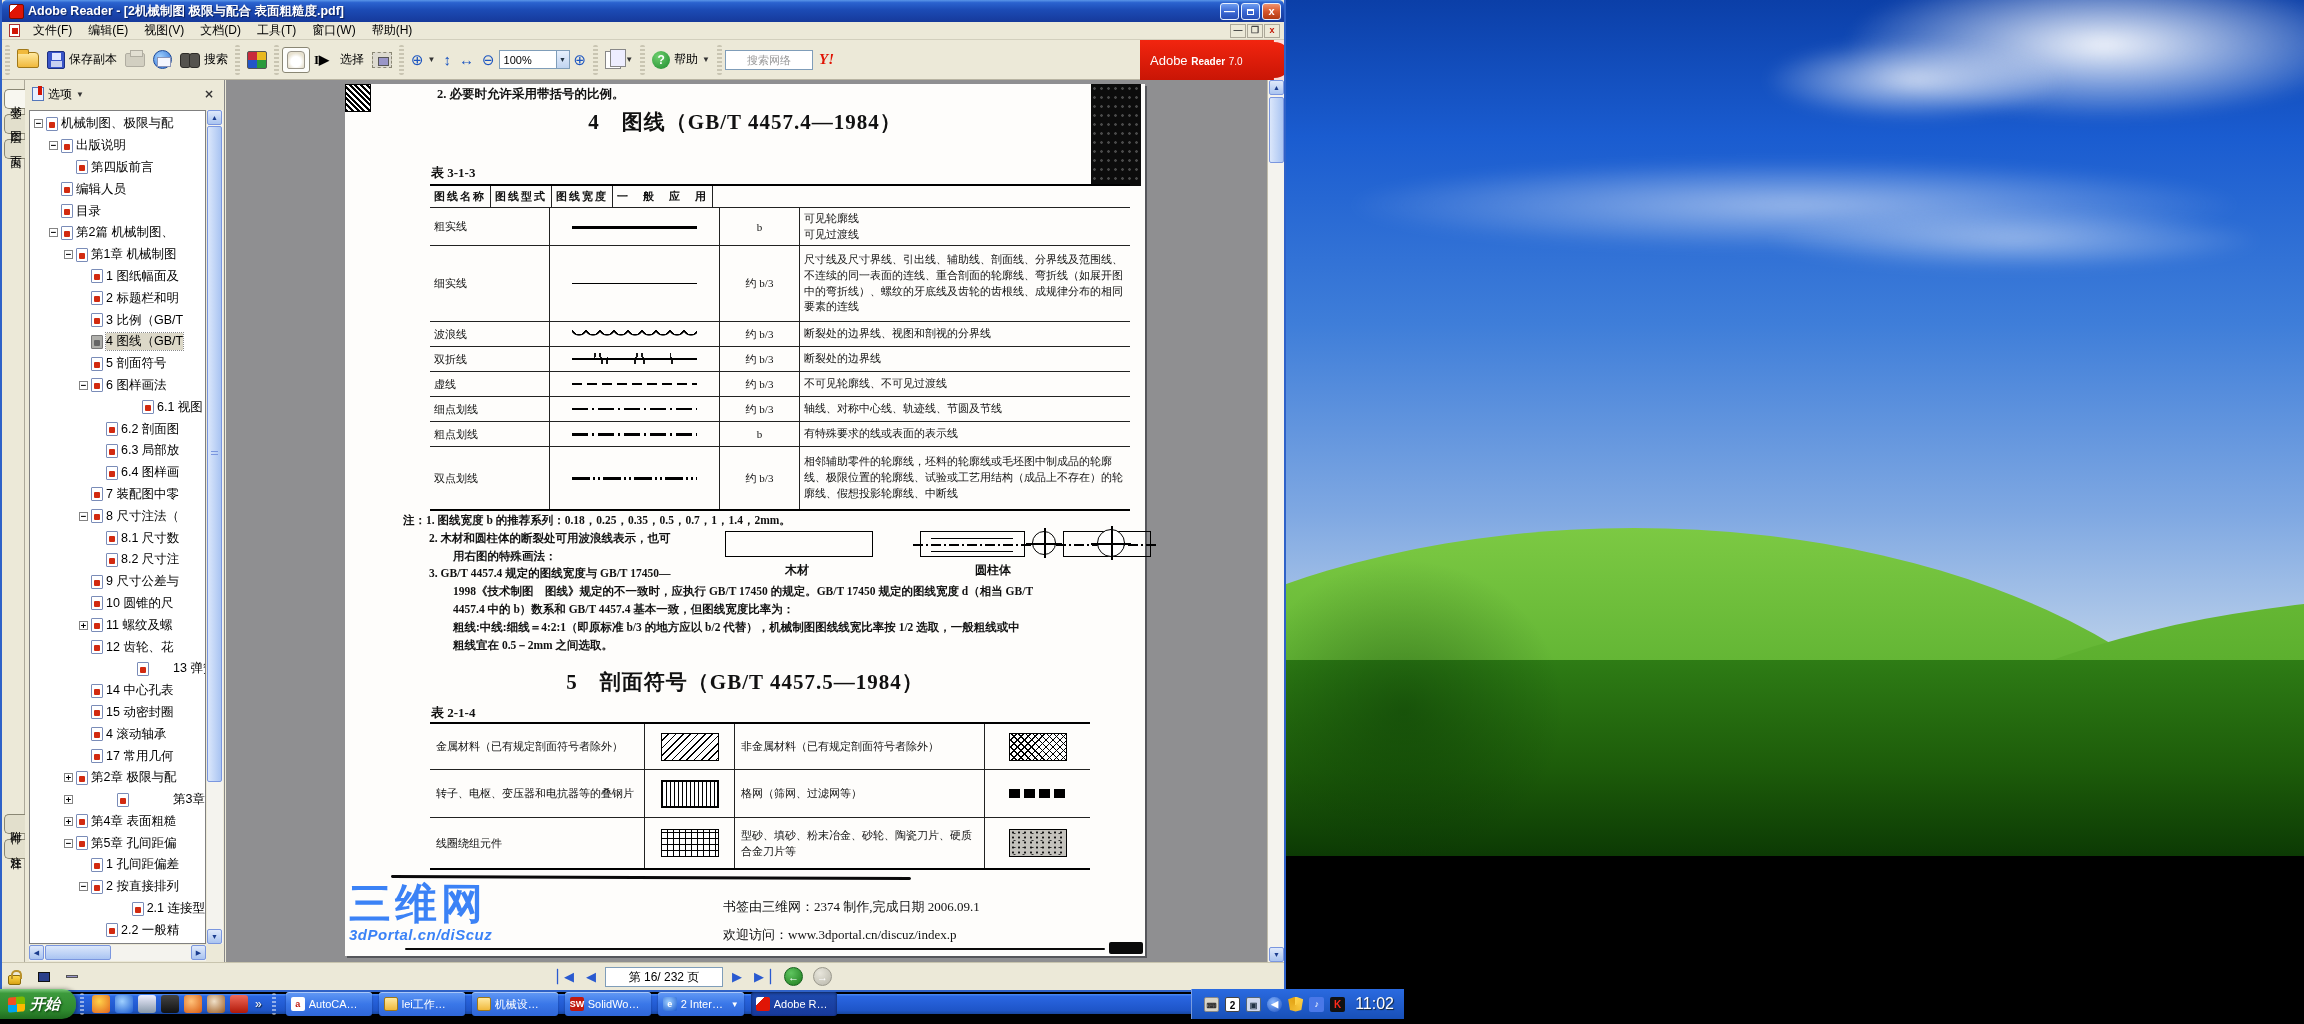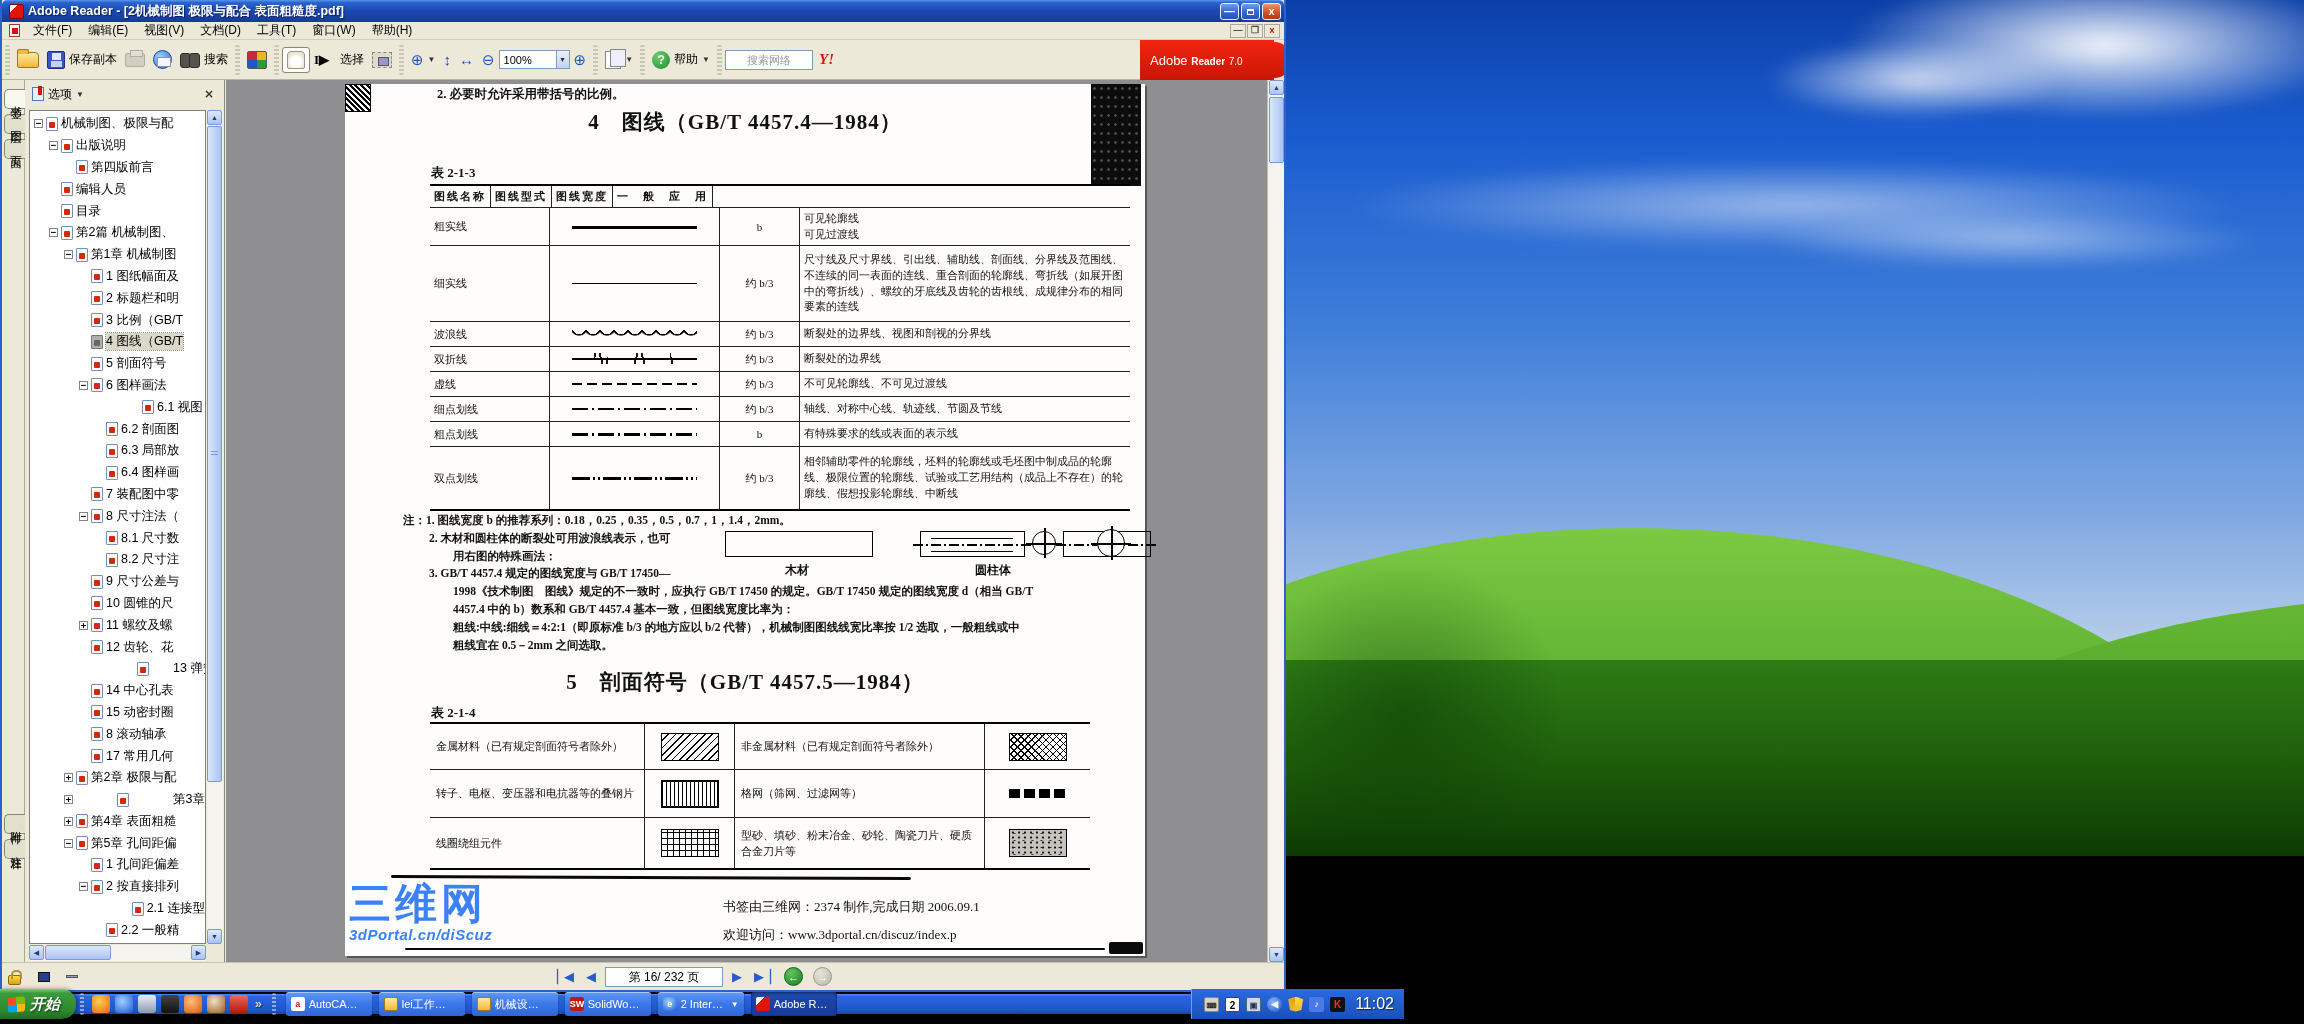--- a/index.html
+++ b/index.html
@@ -617,21 +617,21 @@
 
           <div class="bm-row exp-none" style="padding-left: 49px;">
             <span class="bm-exp"></span>
             <span class="bm-doc"></span>
             <span class="bm-label">15 动密封圈</span>
           </div>
 
           <div class="bm-row exp-none" style="padding-left: 49px;">
             <span class="bm-exp"></span>
             <span class="bm-doc"></span>
-            <span class="bm-label">8 滚动轴承</span>
+            <span class="bm-label">4 滚动轴承</span>
           </div>
 
           <div class="bm-row exp-none" style="padding-left: 49px;">
             <span class="bm-exp"></span>
             <span class="bm-doc"></span>
             <span class="bm-label">17 常用几何</span>
           </div>
 
           <div class="bm-row exp-plus" style="padding-left: 34px;">
             <span class="bm-exp"></span>
@@ -694,21 +694,21 @@
         <span class="sb-thumb h" style="left:16px;width:66px;top:0;height:15px"></span>
         <span class="sb-btn right" style="right:0;top:0"></span>
       </div>
     </div>
 
     <div id="docarea">
       <div id="page">
         <div class="pg-prevnote">2. 必要时允许采用带括号的比例。</div>
         <div class="artifact"></div>
         <div class="pg-h" id="h4">4　图线（GB/T 4457.4—1984）</div>
-        <div class="tbl-label" id="t1-label">表 2-1-3</div>
+        <div class="tbl-label" id="t1-label">表 3-1-3</div>
 
         <div id="t1">
           <div class="t1-row" id="t1-head">
 
               <div class="t1c hcell">图线名称</div>
 
               <div class="t1c hcell">图线型式</div>
 
               <div class="t1c hcell">图线宽度</div>
 

